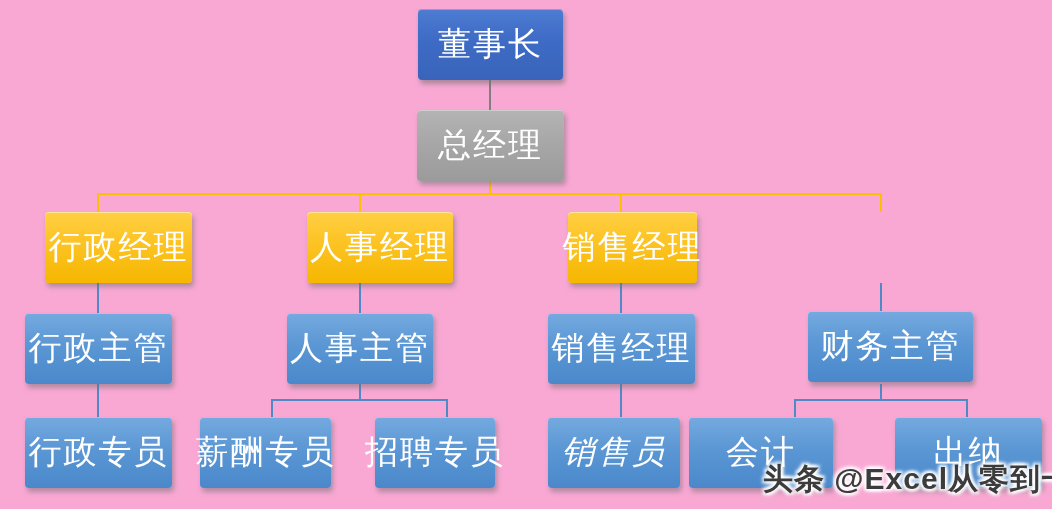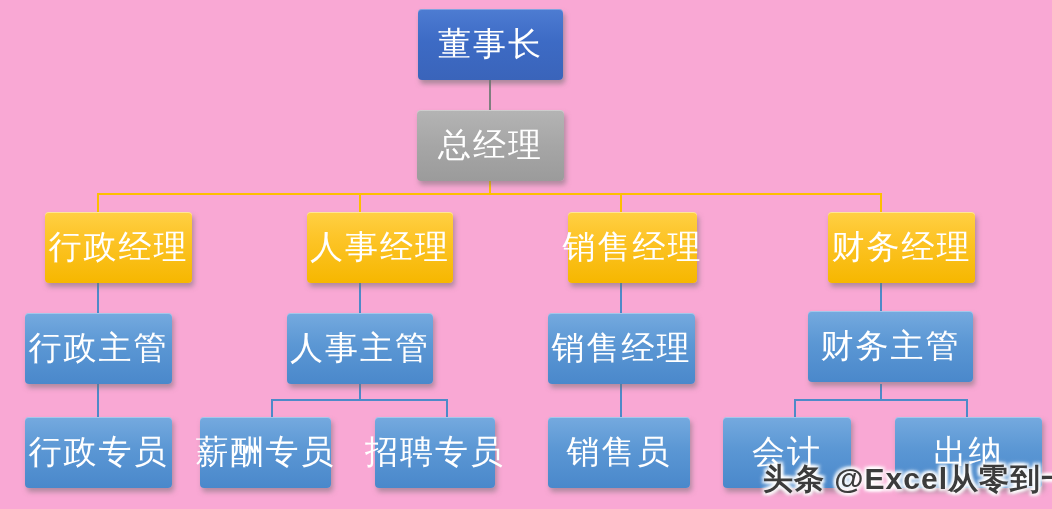--- a/index.html
+++ b/index.html
@@ -106,29 +106,28 @@
   <div class="line line--v line--blue" style="left:794px; top:399px; height:18px;"></div>
   <div class="line line--v line--blue" style="left:966px; top:399px; height:18px;"></div>
 
   <div class="node node--blue-dark" style="left:418px; top:9px;  width:145px;">董事长</div>
 
   <div class="node node--gray" style="left:417px; top:110px; width:147px;">总经理</div>
 
   <div class="node node--yellow" style="left:25px;  top:212px; width:147px;">行政经理</div>
   <div class="node node--yellow" style="left:287px; top:212px; width:146px;">人事经理</div>
   <div class="node node--yellow" style="left:548px; top:212px; width:129px;">销售经理</div>
-  <div class="node node--yellow" style="left:808px; top:212px; width:147px;">财务经理</div>
 
   <div class="node node--blue" style="left:25px;  top:313px; width:147px;">行政主管</div>
   <div class="node node--blue" style="left:287px; top:313px; width:146px;">人事主管</div>
   <div class="node node--blue" style="left:548px; top:313px; width:147px;">销售经理</div>
   <div class="node node--blue" style="left:808px; top:311px; width:165px;">财务主管</div>
 
   <div class="node node--blue" style="left:25px;  top:417px; width:147px;">行政专员</div>
   <div class="node node--blue" style="left:200px; top:417px; width:131px;">薪酬专员</div>
   <div class="node node--blue" style="left:375px; top:417px; width:120px;">招聘专员</div>
-  <div class="node node--blue" style="left:548px; top:417px; width:142px;">销售员</div>
-  <div class="node node--blue" style="left:723px; top:417px; width:128px;">会计</div>
+  <div class="node node--blue" style="left:548px; top:417px; width:132px;font-style:italic;">销售员</div>
+  <div class="node node--blue" style="left:689px; top:417px; width:144px;">会计</div>
   <div class="node node--blue" style="left:895px; top:417px; width:147px;">出纳</div>
 
   <div class="watermark">头条 @Excel从零到一</div>
 
 </div>
 
 </body></html>

